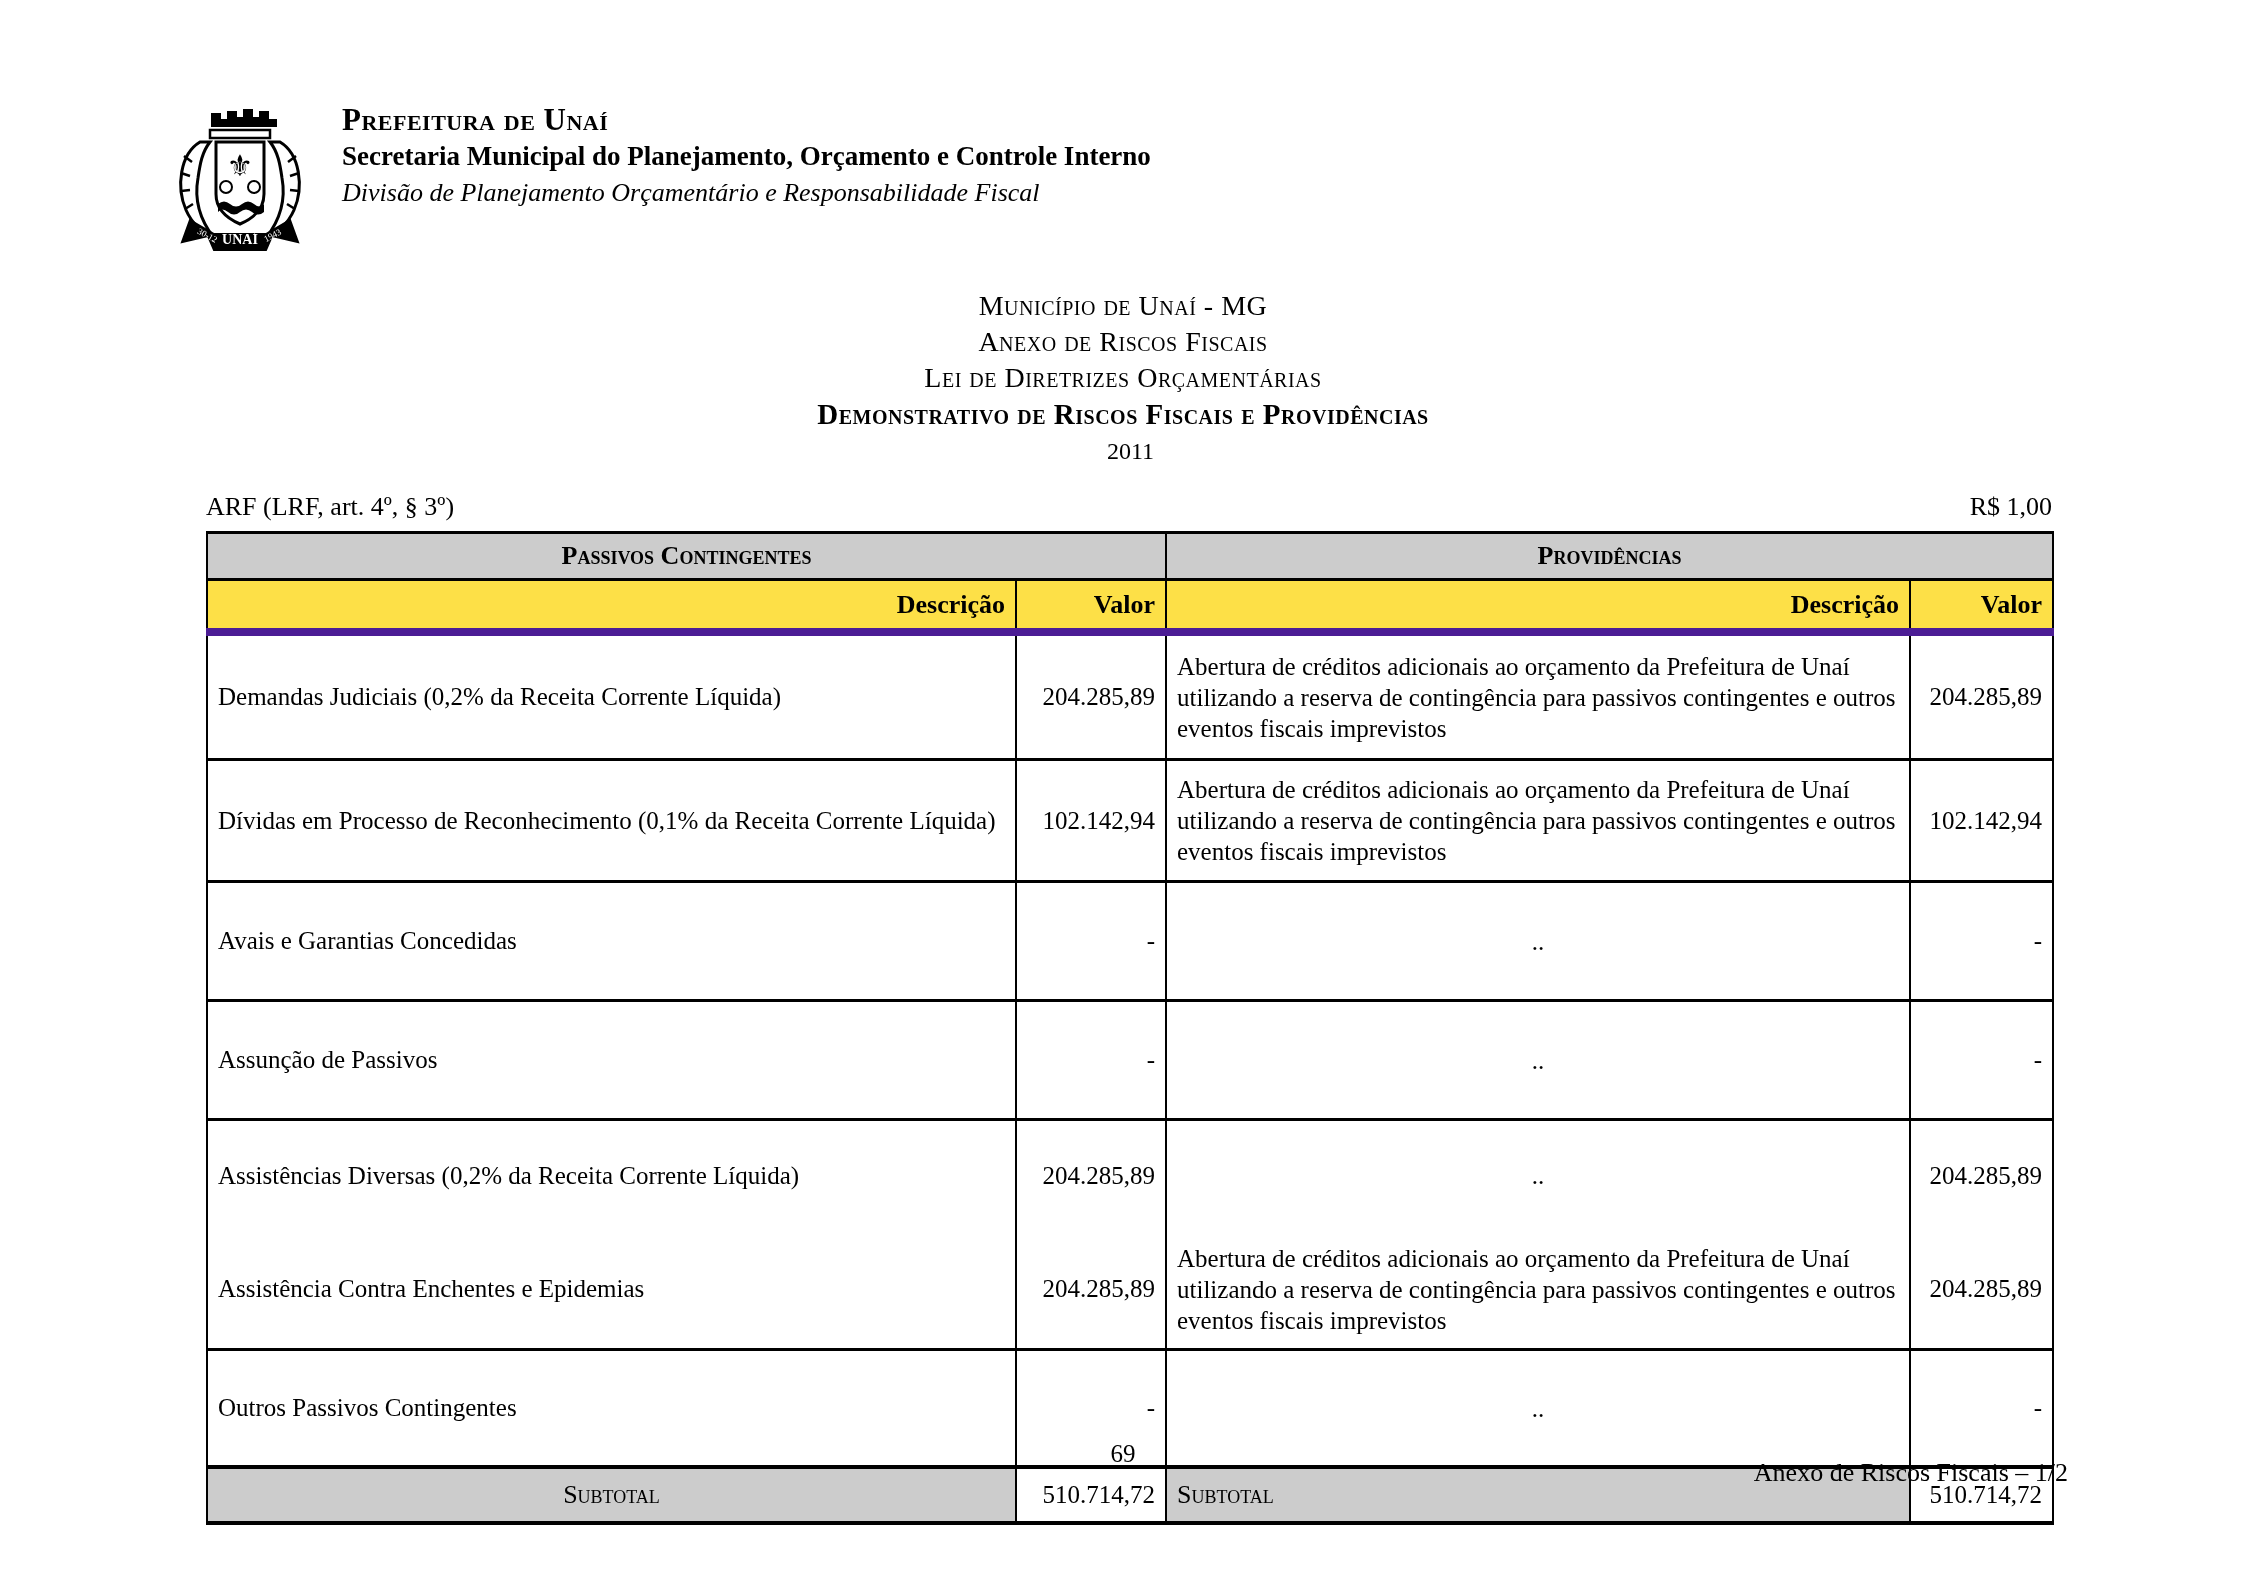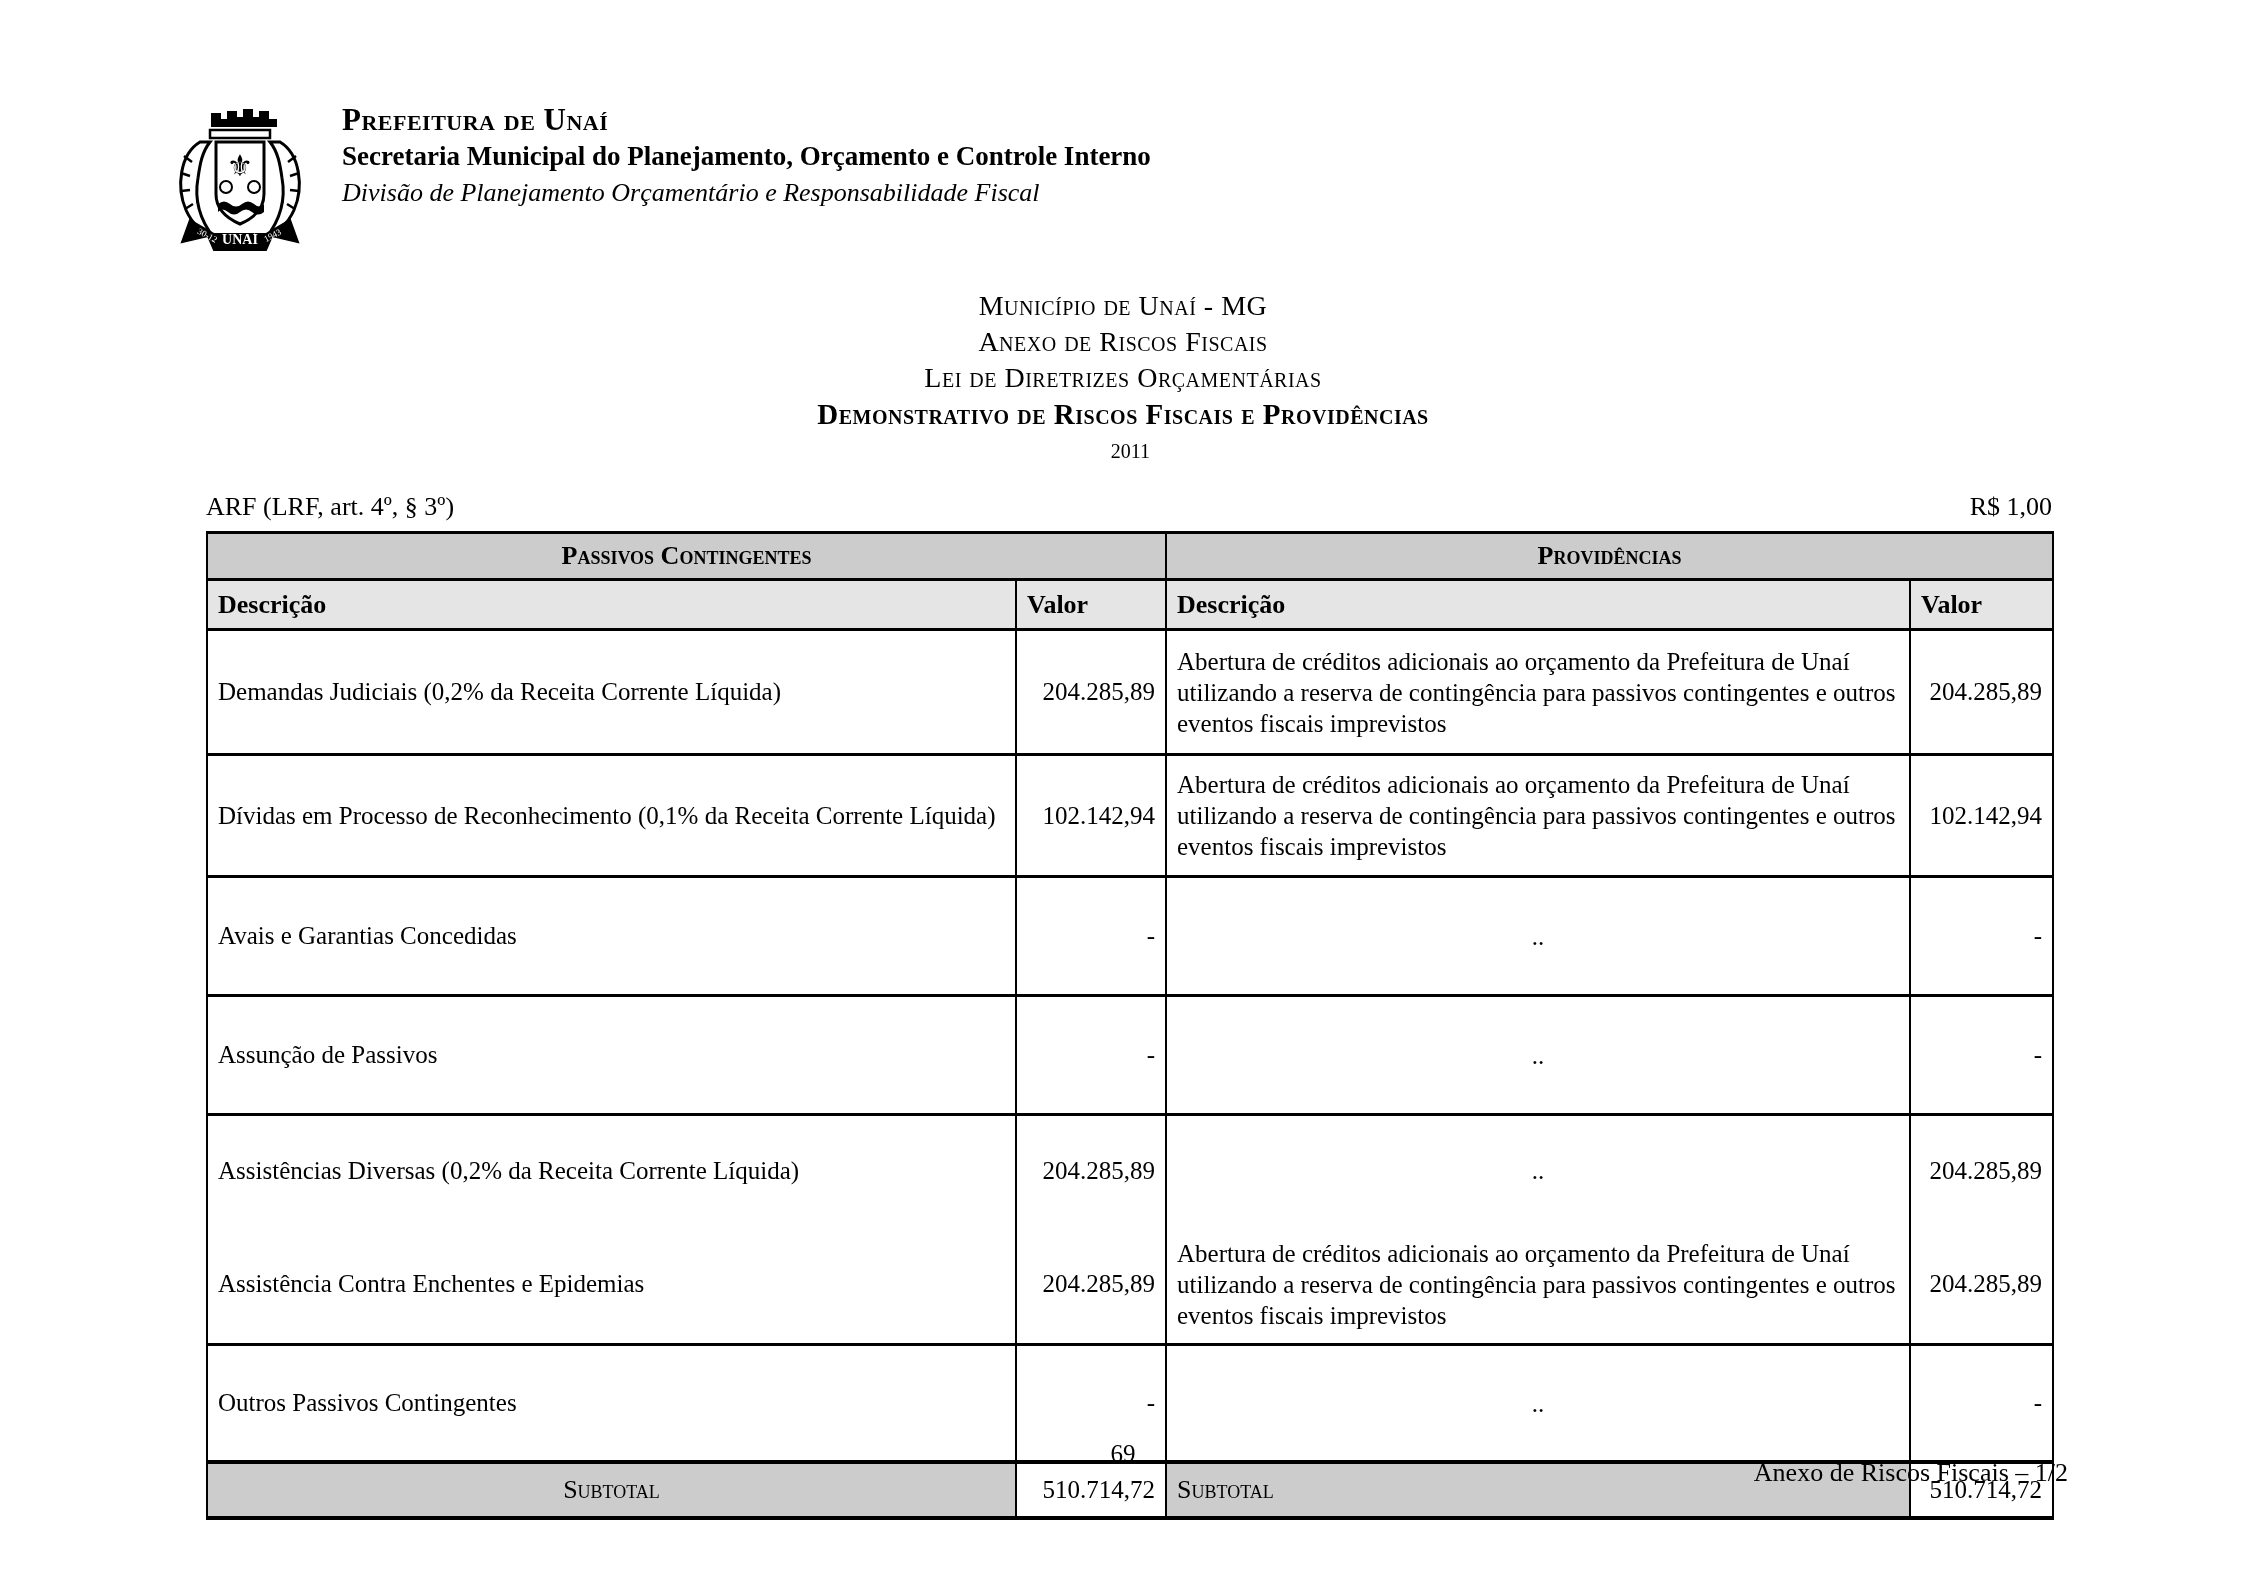--- a/index.html
+++ b/index.html
@@ -36,21 +36,21 @@
   .title-block {
     position: absolute;
     left: 0; top: 288px; width: 100%;
     text-align: center;
   }
   .title-line {
     font-size: 28px; font-variant: small-caps;
     line-height: 36px; letter-spacing: 0.5px;
   }
   .title-line.bold { font-weight: bold; font-size: 29px; }
-  .title-year { font-size: 20px; line-height: 38px; padding-left: 15px; }
+  .title-year { font-size: 24px; line-height: 38px; padding-left: 15px; }
 
   
   .meta-row {
     position: absolute;
     left: 206px; top: 492px; width: 1846px;
     display: flex; justify-content: space-between; align-items: flex-end;
     font-size: 26px;
   }
 
   
@@ -76,26 +76,26 @@
     background: #cccccc;
     font-variant: small-caps;
     font-weight: bold;
     font-size: 26px;
     height: 30px;
     text-align: center;
     border-bottom: 3px solid #000;
     border-top: 3px solid #000;
   }
   tr.col-header th {
-    background: #e5e5e5;
+    background: #fde047;
     font-weight: bold;
     font-size: 26px;
     height: 33px;
-    text-align: left;
-    border-bottom: 2px solid #4c1d95;
+    text-align: right;
+    border-bottom: 8px solid #4c1d95;
   }
   td.desc  { text-align: left; }
   td.val   { text-align: right; padding-right: 8px; }
   td.prov-desc { text-align: left; line-height: 31px; }
   td.prov-desc.empty { text-align: center; }
   td.indent { padding-left: 52px; }
 
   tr.r-tall1 td { height: 108px; border-top: 3px solid #000; border-bottom: 3px solid #000; }
   tr.r-tall2 td { height: 105px; border-bottom: 3px solid #000; }
   tr.r-blank td { height: 102px; border-bottom: 3px solid #000; }

